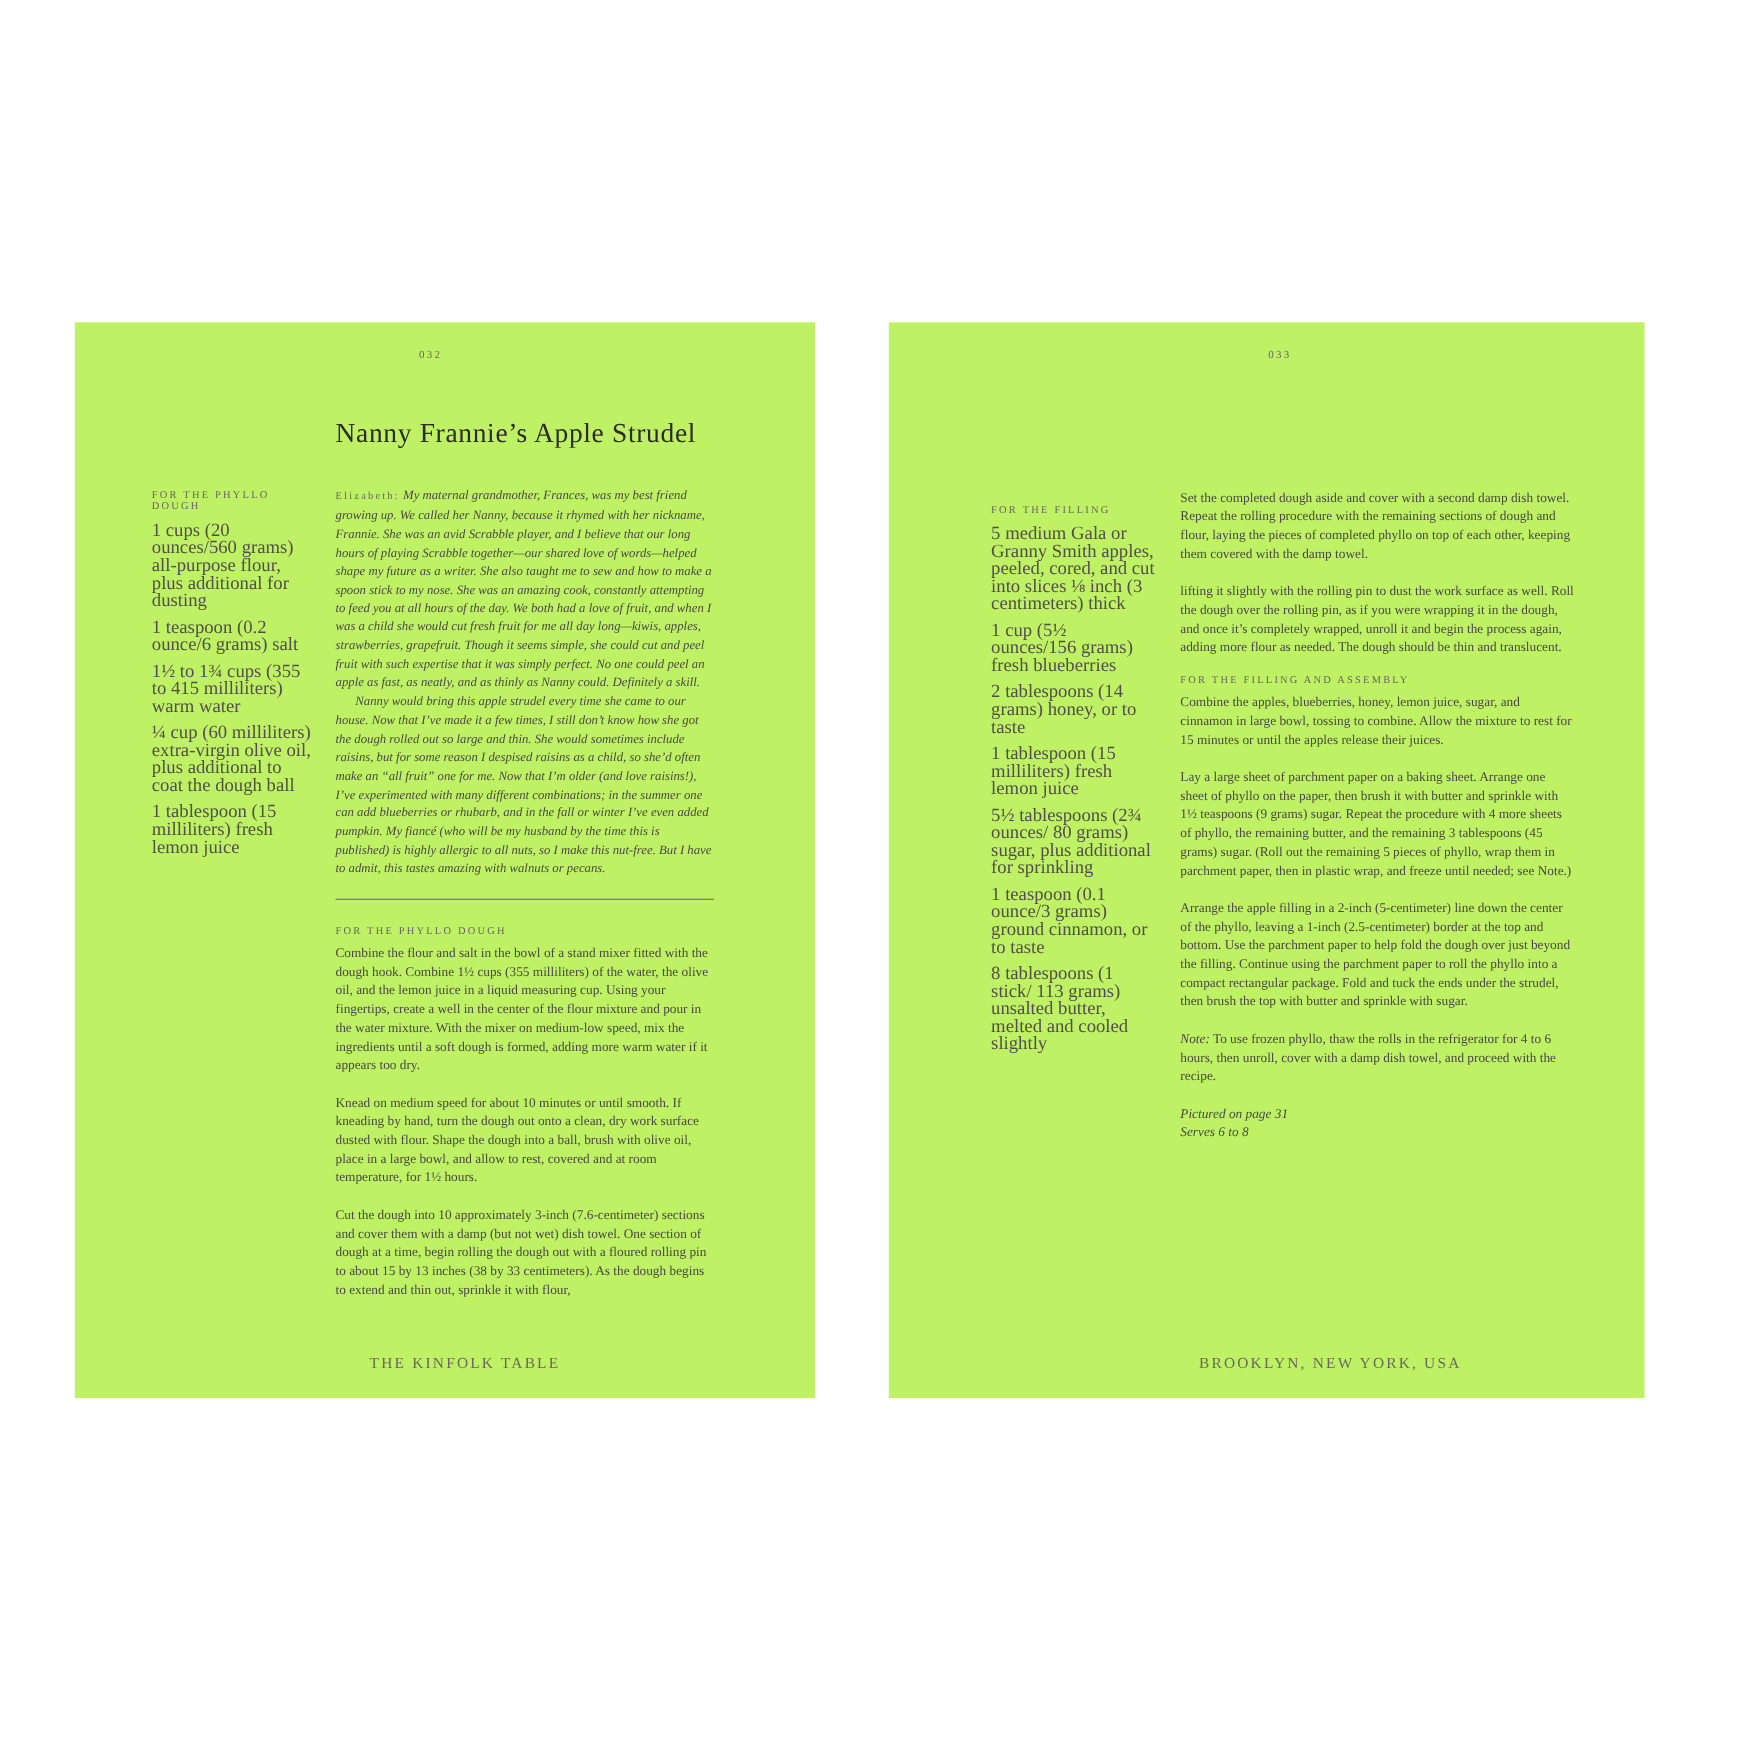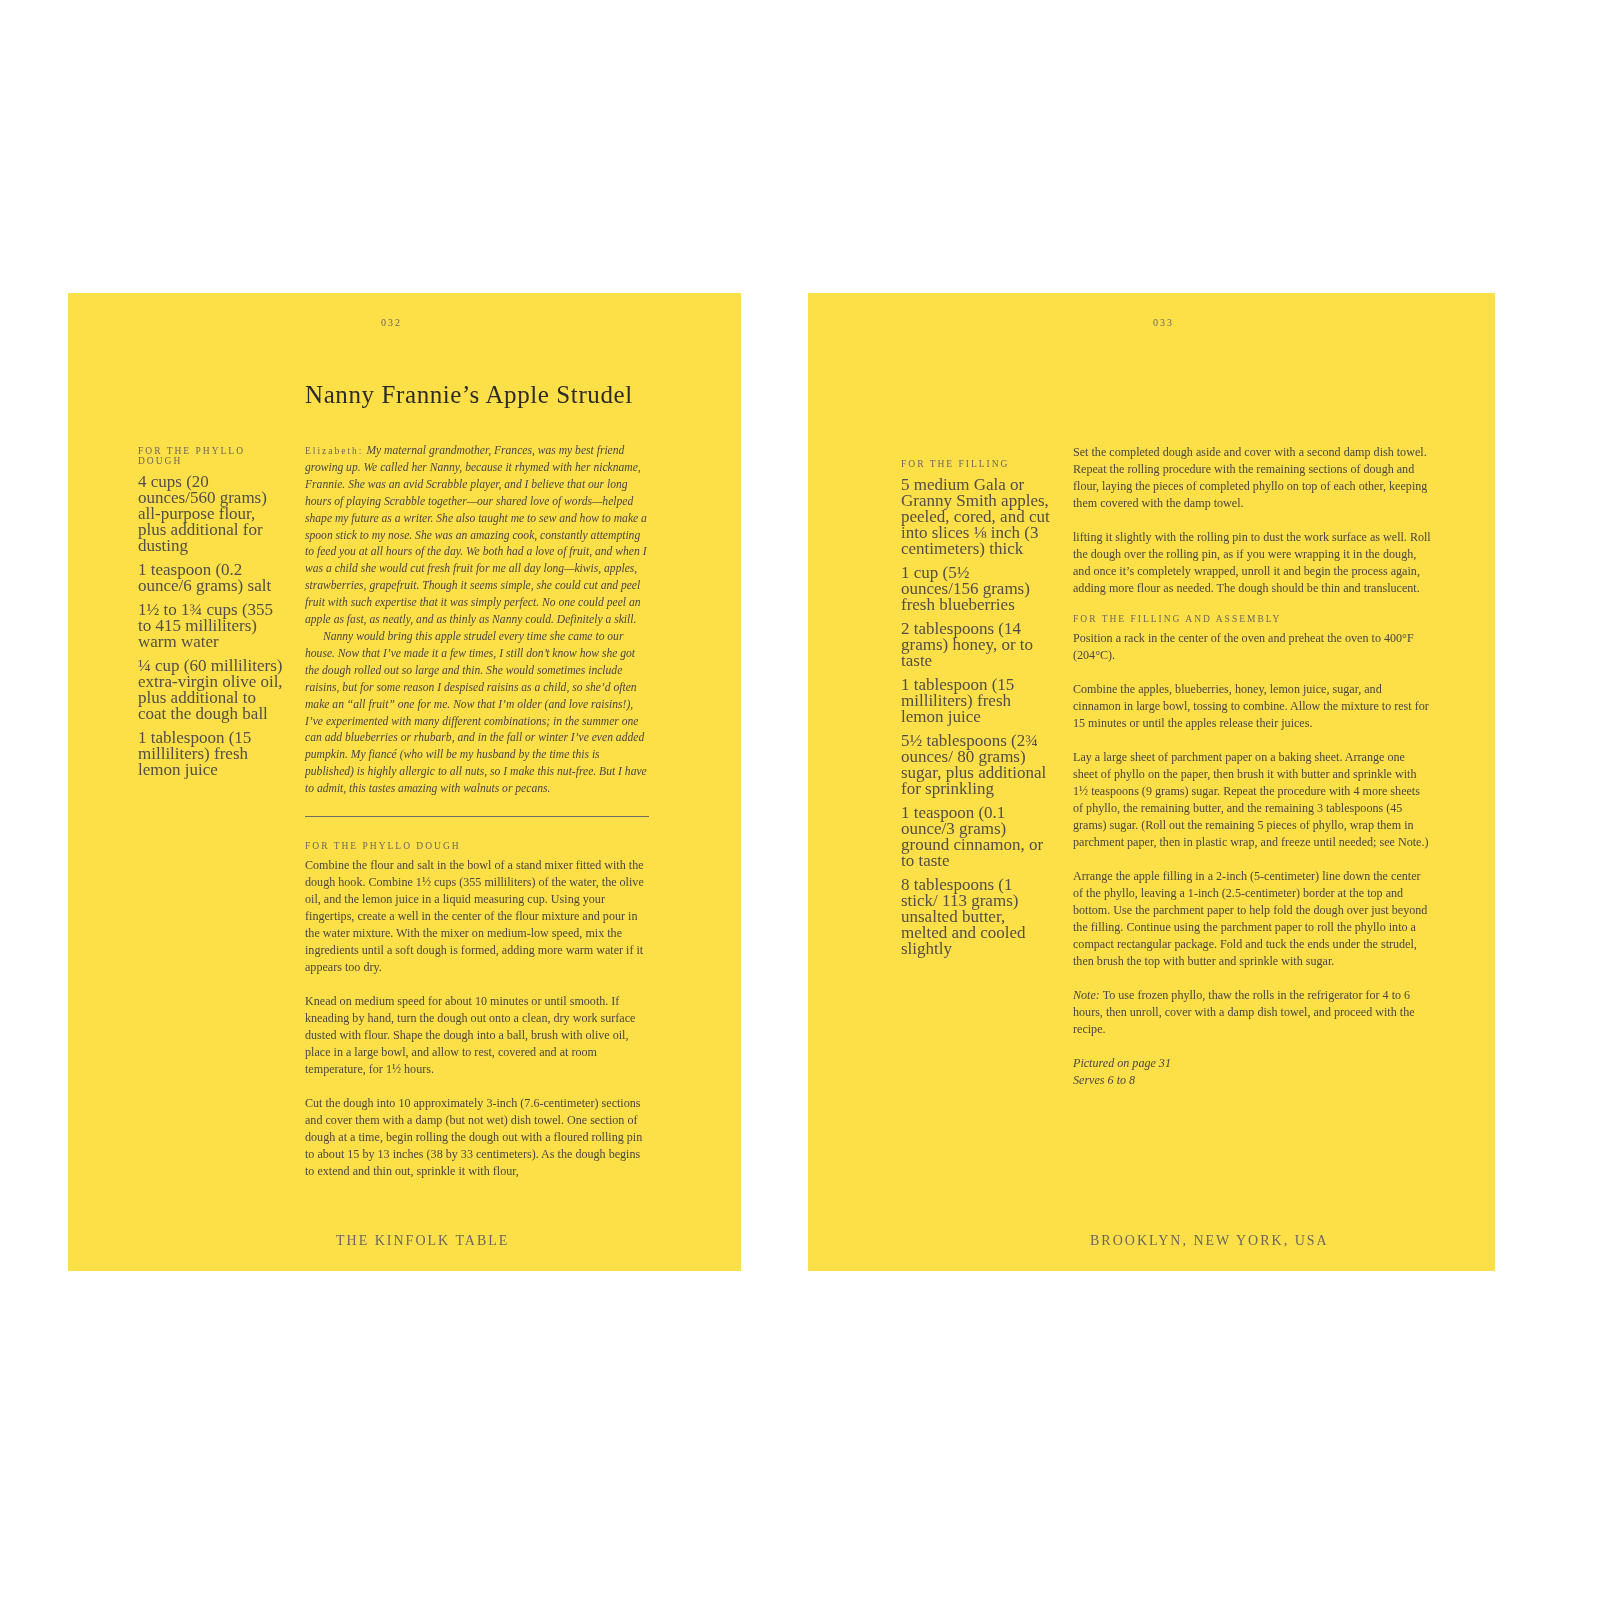--- a/index.html
+++ b/index.html
@@ -1,18 +1,18 @@
 <!DOCTYPE html>
 <html><head>
 <meta charset="utf-8">
 <style>
   html, body { margin: 0; padding: 0; background: #ffffff; }
   body { width: 1600px; height: 1600px; position: relative; overflow: hidden;
          font-family: "Liberation Serif", "DejaVu Serif", serif; color: #4a4744; }
-  .page { position: absolute; top: 293px; height: 978px; background: #fde047; }
+  .page { position: absolute; top: 293px; height: 978px; background: #bef264; }
   .page.left { left: 68px; width: 673px; }
   .page.right { left: 808px; width: 687px; }
   .folio { position: absolute; top: 24px; font-size: 10px; letter-spacing: 2px; color: #6a6662; }
   .title { position: absolute; font-size: 25px; letter-spacing: 0.6px; color: #2d2b29; font-weight: normal; margin: 0; }
   .smallcaps { font-size: 9.5px; letter-spacing: 2px; color: #6a6662; text-transform: uppercase; }
   .ingredients { position: absolute; width: 150px; }
   .ingredients .head { margin-bottom: 8px; }
   .ing { font-size: 17px; line-height: 16px; color: #524e4a; margin-bottom: 8px; }
   .col { position: absolute; }
   .intro { font-style: italic; font-size: 11.6px; line-height: 16.9px; color: #4a4744; text-align: left; }
@@ -28,21 +28,21 @@
 </style>
 </head>
 <body>
 
 <div class="page left">
   <div class="folio" style="left:313px;">032</div>
   <h1 class="title" style="left:237px; top:88px;">Nanny Frannie’s Apple Strudel</h1>
 
   <div class="ingredients" style="left:70px; top:153px; width:148px;">
     <div class="smallcaps head">For the Phyllo Dough</div>
-    <div class="ing">4 cups (20 ounces/560 grams) all-purpose flour, plus additional for dusting</div>
+    <div class="ing">1 cups (20 ounces/560 grams) all-purpose flour, plus additional for dusting</div>
     <div class="ing">1 teaspoon (0.2 ounce/6 grams) salt</div>
     <div class="ing">1½ to 1¾ cups (355 to 415 milliliters) warm water</div>
     <div class="ing">¼ cup (60 milliliters) extra-virgin olive oil, plus additional to coat the dough ball</div>
     <div class="ing">1 tablespoon (15 milliliters) fresh lemon juice</div>
   </div>
 
   <div class="col" style="left:237px; top:150px; width:344px;">
     <div class="intro">
       <p><span class="speaker">Elizabeth:</span> <span>My maternal grandmother, Frances, was my best friend growing up. We called her Nanny, because it rhymed with her nickname, Frannie. She was an avid Scrabble player, and I believe that our long hours of playing Scrabble together—our shared love of words—helped shape my future as a writer. She also taught me to sew and how to make a spoon stick to my nose. She was an amazing cook, constantly attempting to feed you at all hours of the day. We both had a love of fruit, and when I was a child she would cut fresh fruit for me all day long—kiwis, apples, strawberries, grapefruit. Though it seems simple, she could cut and peel fruit with such expertise that it was simply perfect. No one could peel an apple as fast, as neatly, and as thinly as Nanny could. Definitely a skill.</span></p>
       <p class="indent">Nanny would bring this apple strudel every time she came to our house. Now that I’ve made it a few times, I still don’t know how she got the dough rolled out so large and thin. She would sometimes include raisins, but for some reason I despised raisins as a child, so she’d often make an “all fruit” one for me. Now that I’m older (and love raisins!), I’ve experimented with many different combinations; in the summer one can add blueberries or rhubarb, and in the fall or winter I’ve even added pumpkin. My fiancé (who will be my husband by the time this is published) is highly allergic to all nuts, so I make this nut-free. But I have to admit, this tastes amazing with walnuts or pecans.</p>
@@ -70,21 +70,20 @@
     <div class="ing">1 tablespoon (15 milliliters) fresh lemon juice</div>
     <div class="ing">5½ tablespoons (2¾ ounces/ 80 grams) sugar, plus additional for sprinkling</div>
     <div class="ing">1 teaspoon (0.1 ounce/3 grams) ground cinnamon, or to taste</div>
     <div class="ing">8 tablespoons (1 stick/ 113 grams) unsalted butter, melted and cooled slightly</div>
   </div>
 
   <div class="col method" style="left:265px; top:151px; width:358px;">
     <p>Set the completed dough aside and cover with a second damp dish towel. Repeat the rolling procedure with the remaining sections of dough and flour, laying the pieces of completed phyllo on top of each other, keeping them covered with the damp towel.</p>
     <p>lifting it slightly with the rolling pin to dust the work surface as well. Roll the dough over the rolling pin, as if you were wrapping it in the dough, and once it’s completely wrapped, unroll it and begin the process again, adding more flour as needed. The dough should be thin and translucent.</p>
     <div class="smallcaps head">For the Filling and Assembly</div>
-    <p>Position a rack in the center of the oven and preheat the oven to 400°F (204°C).</p>
     <p>Combine the apples, blueberries, honey, lemon juice, sugar, and cinnamon in large bowl, tossing to combine. Allow the mixture to rest for 15 minutes or until the apples release their juices.</p>
     <p>Lay a large sheet of parchment paper on a baking sheet. Arrange one sheet of phyllo on the paper, then brush it with butter and sprinkle with 1½ teaspoons (9 grams) sugar. Repeat the procedure with 4 more sheets of phyllo, the remaining butter, and the remaining 3 tablespoons (45 grams) sugar. (Roll out the remaining 5 pieces of phyllo, wrap them in parchment paper, then in plastic wrap, and freeze until needed; see Note.)</p>
     <p>Arrange the apple filling in a 2-inch (5-centimeter) line down the center of the phyllo, leaving a 1-inch (2.5-centimeter) border at the top and bottom. Use the parchment paper to help fold the dough over just beyond the filling. Continue using the parchment paper to roll the phyllo into a compact rectangular package. Fold and tuck the ends under the strudel, then brush the top with butter and sprinkle with sugar.</p>
     <p class="note"><i>Note:</i><span> To use frozen phyllo, thaw the rolls in the refrigerator for 4 to 6 hours, then unroll, cover with a damp dish towel, and proceed with the recipe.</span></p>
     <p class="meta"><span>Pictured on page 31</span><br><span>Serves 6 to 8</span></p>
   </div>
 
   <div class="footer" style="left:282px;">Brooklyn, New York, USA</div>
 </div>
 

